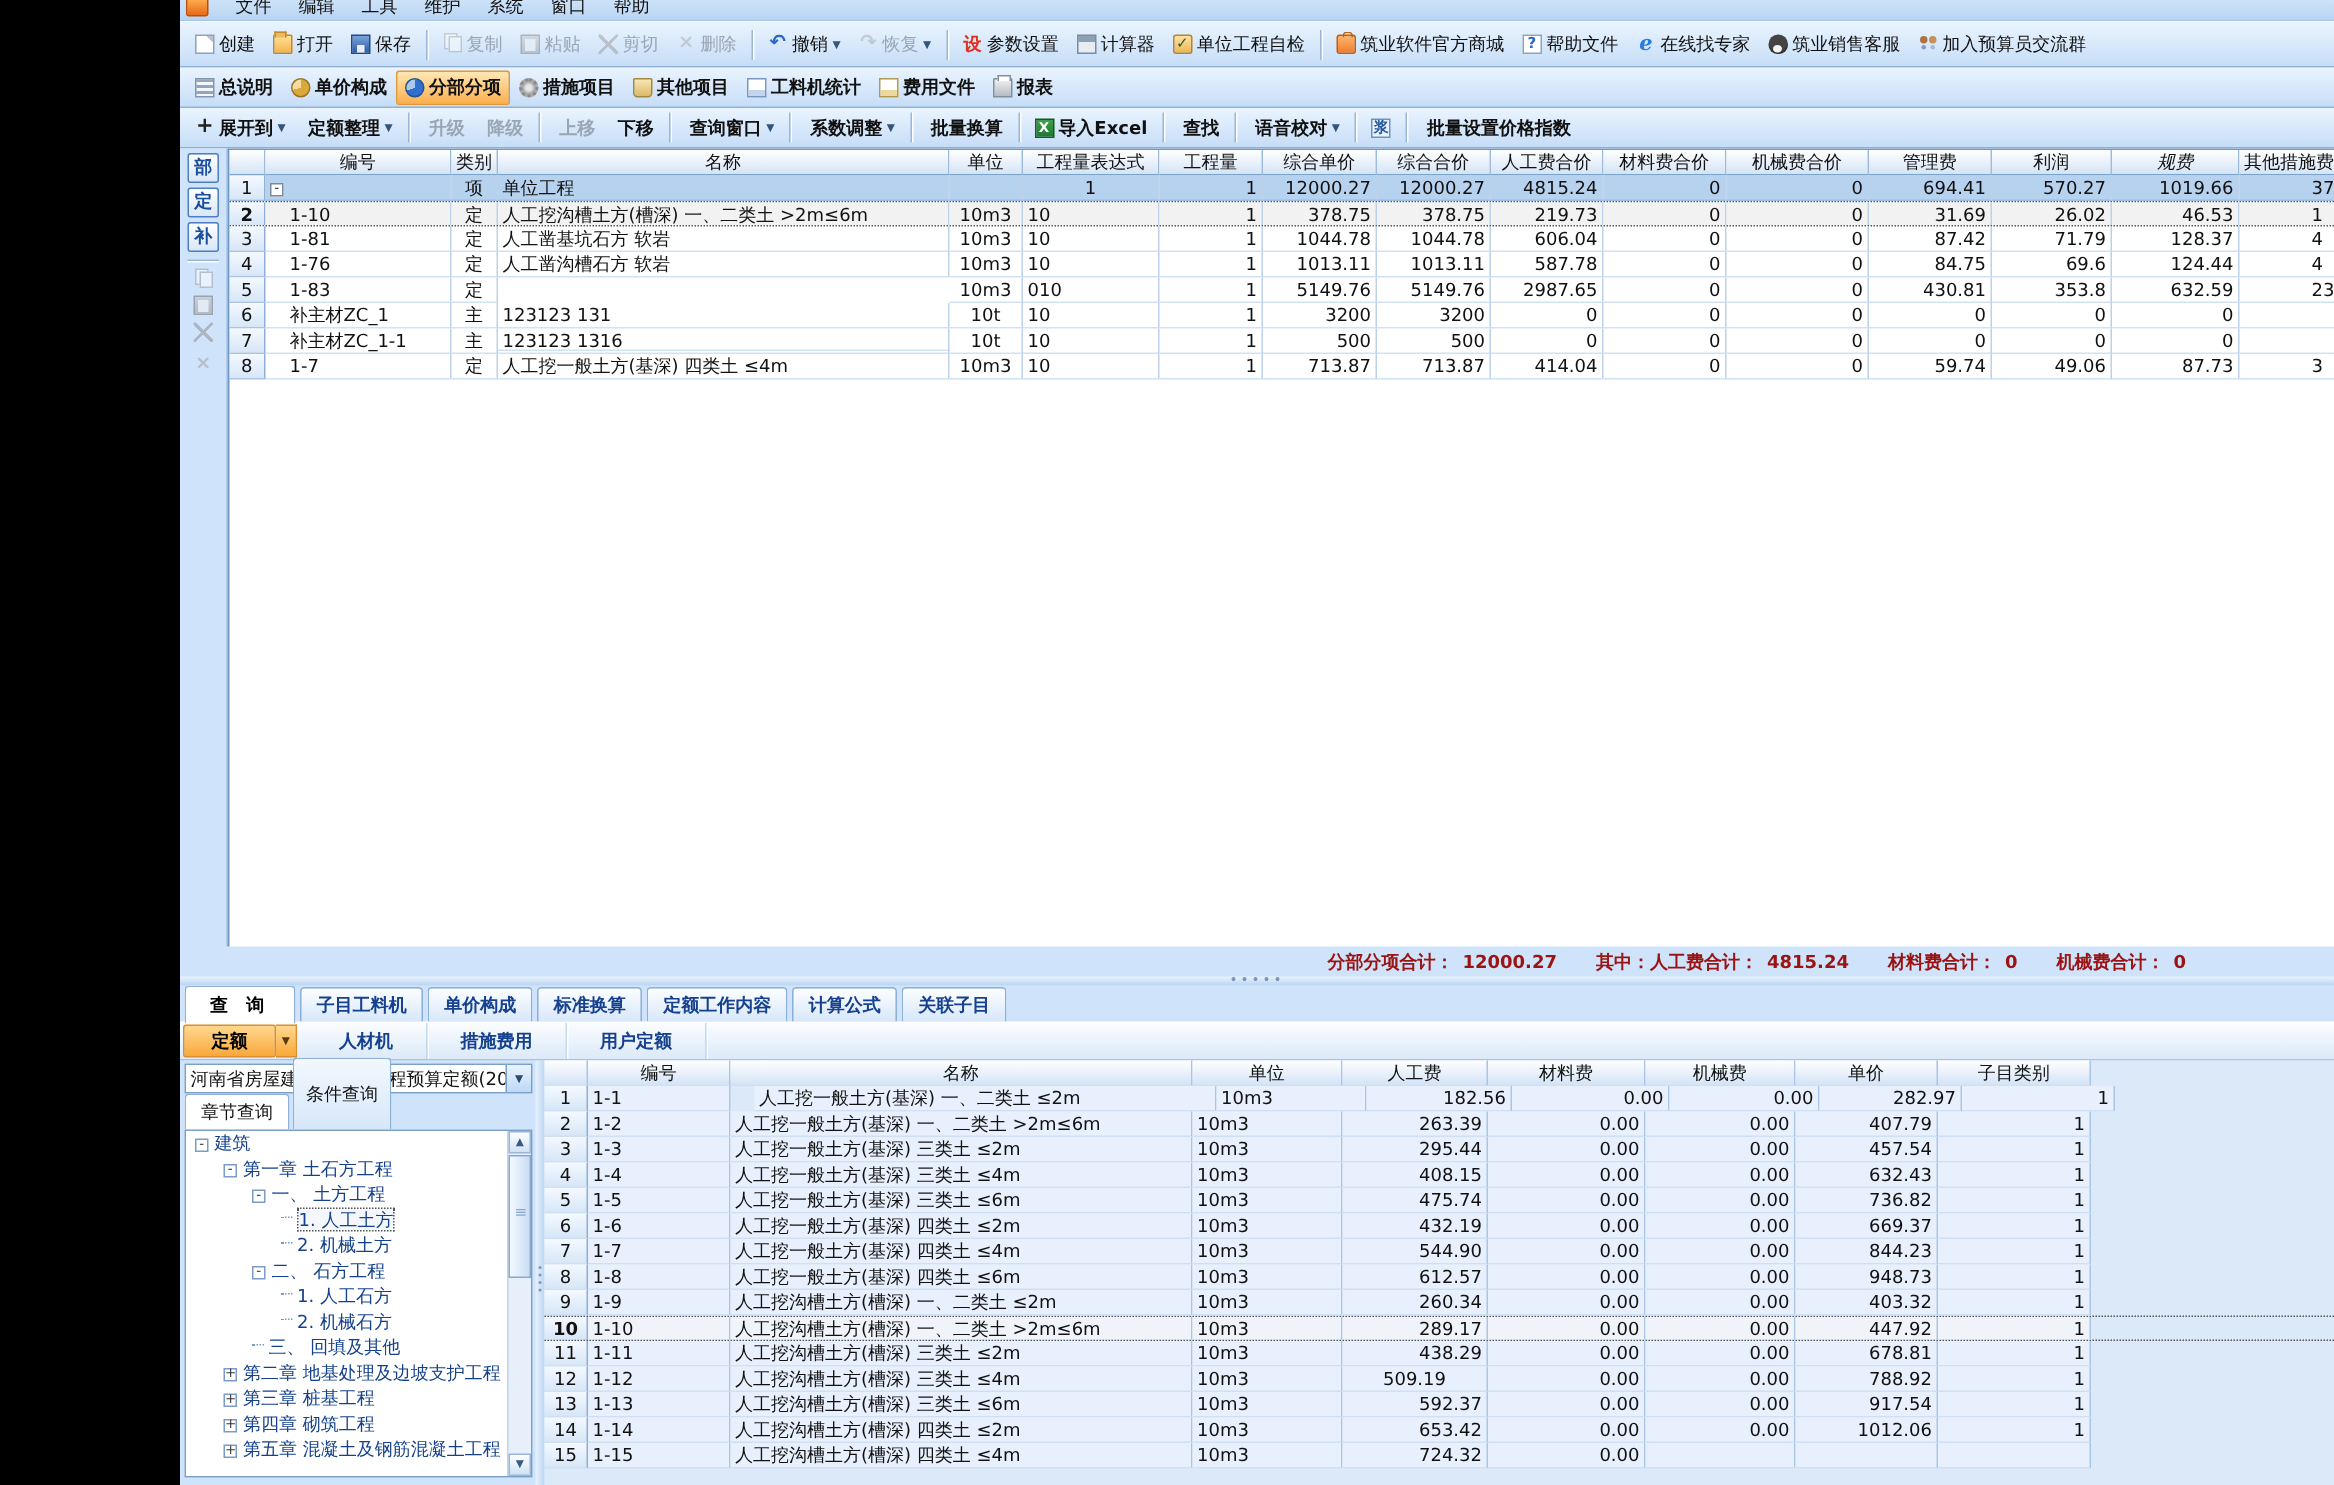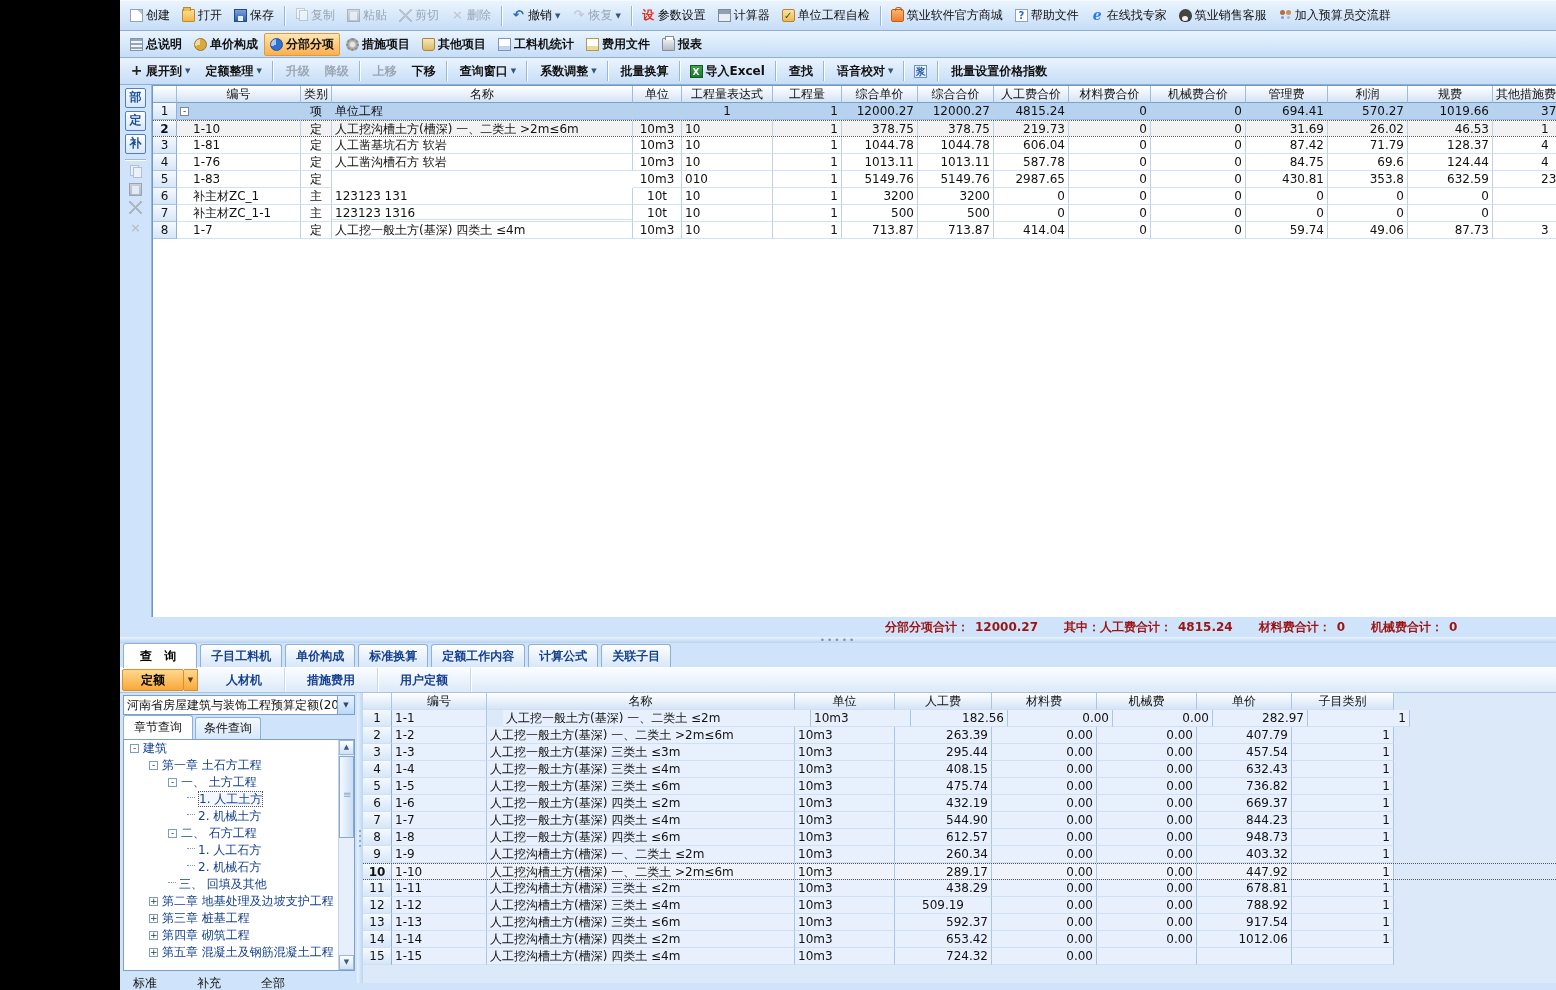--- a/index.html
+++ b/index.html
@@ -110,21 +110,21 @@
   .lib.active{background:linear-gradient(#ffd88f,#f9a83a);color:#000;border:1px solid #d98f2e;border-radius:2px;padding:0 18px;margin:1px 0}
   .libdd{display:flex;align-items:center;justify-content:center;width:13px;margin:1px 6px 1px 0;background:linear-gradient(#ffd88f,#f9a83a);border:1px solid #d98f2e;border-left:none;font-size:7px;color:#5a3a10}
 
   
   #bottom{position:relative;height:290px;background:#cfe4fa}
   #leftpanel{position:absolute;left:3px;top:2px;width:232px;bottom:0}
   #combo{height:20px;background:#fff;border:1px solid #7aa0c8;display:flex;box-sizing:border-box}
   #combo .val{flex:1;overflow:hidden;white-space:nowrap;line-height:18px;padding-left:3px}
   #combo .cbtn{width:16px;background:linear-gradient(#eaf3fd,#bcd9f6);border-left:1px solid #7aa0c8;font-size:7px;line-height:18px;text-align:center;color:#2a4a6a}
   #ltabs{height:22px;display:flex;gap:2px;padding-top:2px;align-items:flex-end}
-  .ltab{padding:2px 8px;background:linear-gradient(#f2f8fe,#d7e7fa);border:1px solid #8fb0d6;border-bottom:none;border-radius:3px 3px 0 0;white-space:nowrap}
+  .ltab{padding:15px 8px;background:linear-gradient(#f2f8fe,#d7e7fa);border:1px solid #8fb0d6;border-bottom:none;border-radius:3px 3px 0 0;white-space:nowrap}
   .ltab.active{background:#fff;padding:3px 10px}
   #tree{position:absolute;left:0;right:0;top:44px;bottom:12px;background:#fff;border:1px solid #7aa0c8;overflow:hidden}
   .titem{height:17px;line-height:17px;white-space:nowrap;color:#15418c}
   .tbox{display:inline-block;width:9px;height:9px;box-sizing:border-box;border:1px solid #7a9cc6;background:#fff;color:#333;
         font-size:9px;line-height:7px;text-align:center;margin-right:4px;vertical-align:1px}
   .stub{display:inline-block;width:8px;height:1px;border-top:1px dotted #7a9cc6;vertical-align:4px;margin-right:3px}
   .tlabel.selected{border:1px dotted #555;background:#f4f8fd}
   #tscroll{position:absolute;right:0;top:0;bottom:0;width:15px;background:#e7f0fa;border-left:1px solid #c0d4ea}
   .sarrow{height:15px;background:linear-gradient(#fdfeff,#cfe2f6);border:1px solid #9ab6d8;box-sizing:border-box;font-size:7px;text-align:center;line-height:13px;color:#3a5a80}
   #sthumb{position:absolute;left:0;right:0;top:16px;height:82px;background:linear-gradient(90deg,#f4f9ff,#c9ddf4);border:1px solid #8aa8cc;box-sizing:border-box}
@@ -145,20 +145,32 @@
   #qtable .gc.rn{background:linear-gradient(#f4f9ff,#d7e6f7);border-right:1px solid #8fb0d4}
   #qtable .row-sel{border-top:1px dotted #555;border-bottom:1px dotted #555}
   #qtable .row-sel .gc{background:#f0f4fa;height:15px;border-bottom:none}
   #qtable .row-sel .gc.rn{font-weight:bold;background:linear-gradient(#f4f9ff,#d7e6f7)}
 </style>
 </head>
 <body>
 
 <div class="app">
 
+  <div id="menubar">
+    <div id="menurow">
+      <span class="app-logo"></span>
+    <span class="menu-item">文件</span>
+        <span class="menu-item">编辑</span>
+        <span class="menu-item">工具</span>
+        <span class="menu-item">维护</span>
+        <span class="menu-item">系统</span>
+        <span class="menu-item">窗口</span>
+        <span class="menu-item">帮助</span>
+      </div>
+  </div>
 
   <div id="toolbar1" class="bar">
       <span class="tbtn">
         <span class="ic ic-page"></span>
         <span class="lbl">创建</span>
       </span>
       <span class="tbtn">
         <span class="ic ic-folder"></span>
         <span class="lbl">打开</span>
       </span>
@@ -345,21 +357,21 @@
           <div class="gc" style="width: 49px;">单位</div>
           <div class="gc" style="width: 91px;">工程量表达式</div>
           <div class="gc" style="width: 69px;">工程量</div>
           <div class="gc" style="width: 76px;">综合单价</div>
           <div class="gc" style="width: 76px;">综合合价</div>
           <div class="gc" style="width: 75px;">人工费合价</div>
           <div class="gc" style="width: 82px;">材料费合价</div>
           <div class="gc" style="width: 95px;">机械费合价</div>
           <div class="gc" style="width: 82px;">管理费</div>
           <div class="gc" style="width: 80px;">利润</div>
-          <div class="gc" style="width: 85px;">规费</div>
+          <div class="gc" style="width: 85px; font-style: italic;">规费</div>
           <div class="gc" style="width: 90px;">其他措施费合计</div>
         </div>
         <div class="grow row-parent">
           <div class="gc rn" style="width: 24px;">1</div>
           <div class="gc al" style="width: 124px;"><span class="expbox">-</span></div>
           <div class="gc ac" style="width: 31px;">项</div>
           <div class="gc al" style="width: 301px;">单位工程</div>
           <div class="gc ac" style="width: 49px;"></div>
           <div class="gc ac" style="width: 91px;">1</div>
           <div class="gc ar" style="width: 69px;">1</div>
@@ -615,21 +627,21 @@
             <div class="gc al" style="width: 100px;">10m3</div>
             <div class="gc ar" style="width: 97px;">263.39</div>
             <div class="gc ar" style="width: 105px;">0.00</div>
             <div class="gc ar" style="width: 100px;">0.00</div>
             <div class="gc ar" style="width: 95px;">407.79</div>
             <div class="gc ar" style="width: 102px;">1</div>
           </div>
           <div class="grow">
             <div class="gc rn" style="width: 29px;">3</div>
             <div class="gc al" style="width: 95px;">1-3</div>
-            <div class="gc al" style="width: 308px;">人工挖一般土方(基深) 三类土 ≤3m</div>
+            <div class="gc al" style="width: 308px;">人工挖一般土方(基深) 三类土 ≤2m</div>
             <div class="gc al" style="width: 100px;">10m3</div>
             <div class="gc ar" style="width: 97px;">295.44</div>
             <div class="gc ar" style="width: 105px;">0.00</div>
             <div class="gc ar" style="width: 100px;">0.00</div>
             <div class="gc ar" style="width: 95px;">457.54</div>
             <div class="gc ar" style="width: 102px;">1</div>
           </div>
           <div class="grow">
             <div class="gc rn" style="width: 29px;">4</div>
             <div class="gc al" style="width: 95px;">1-4</div>

